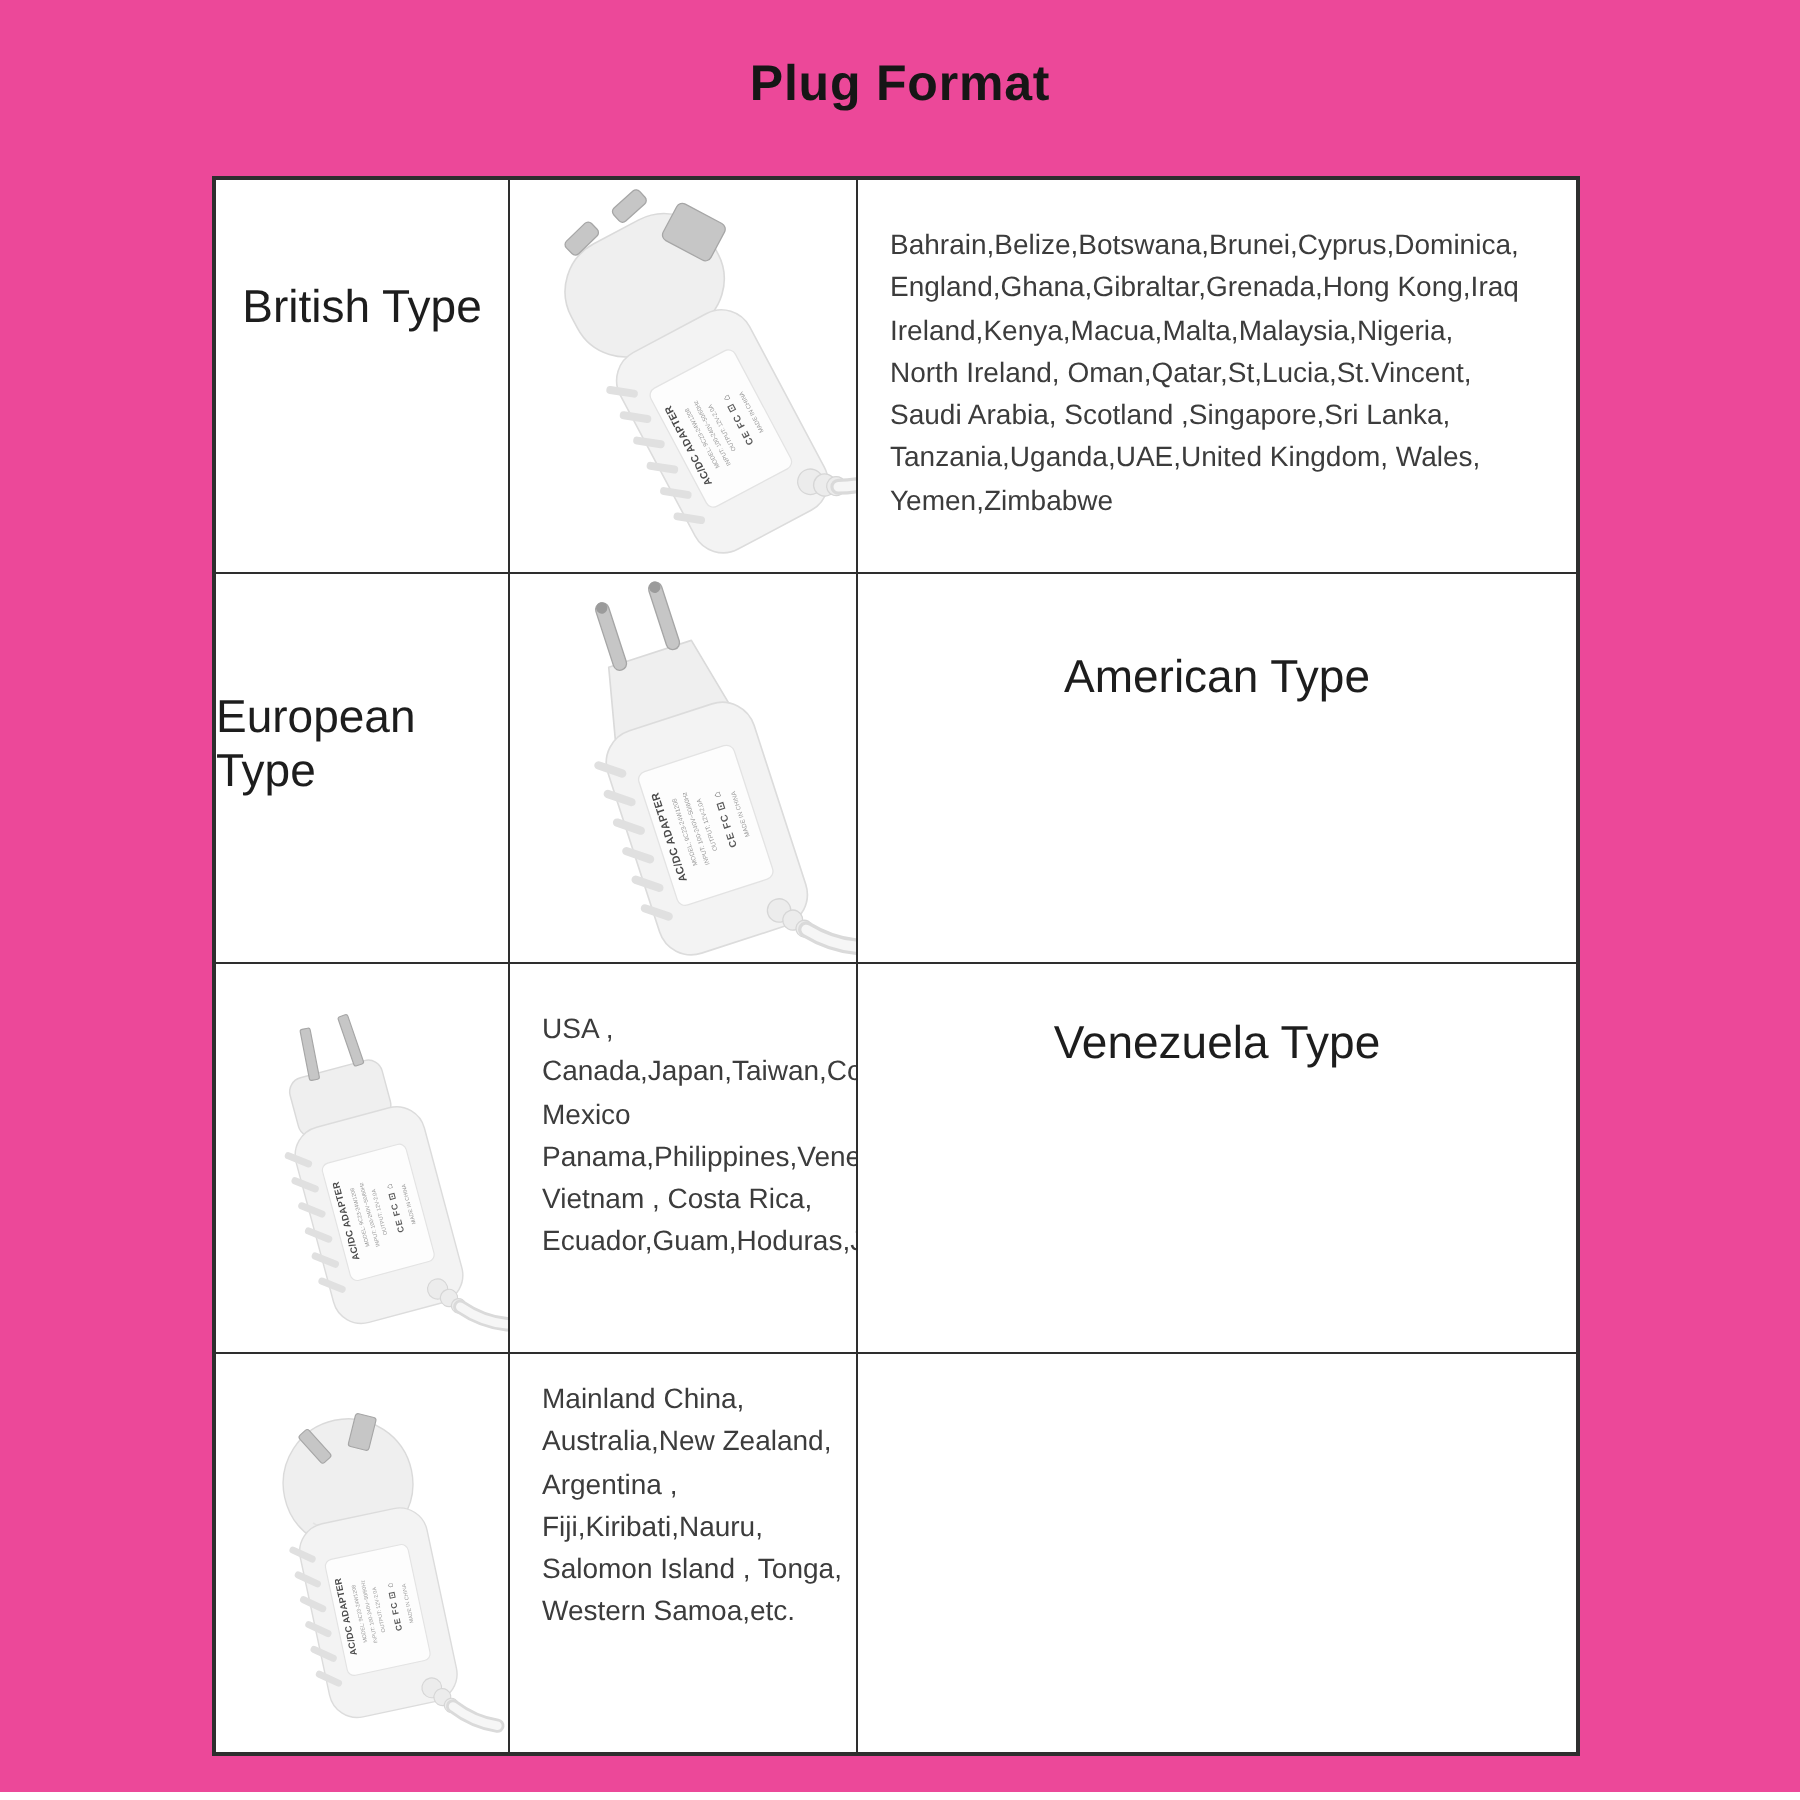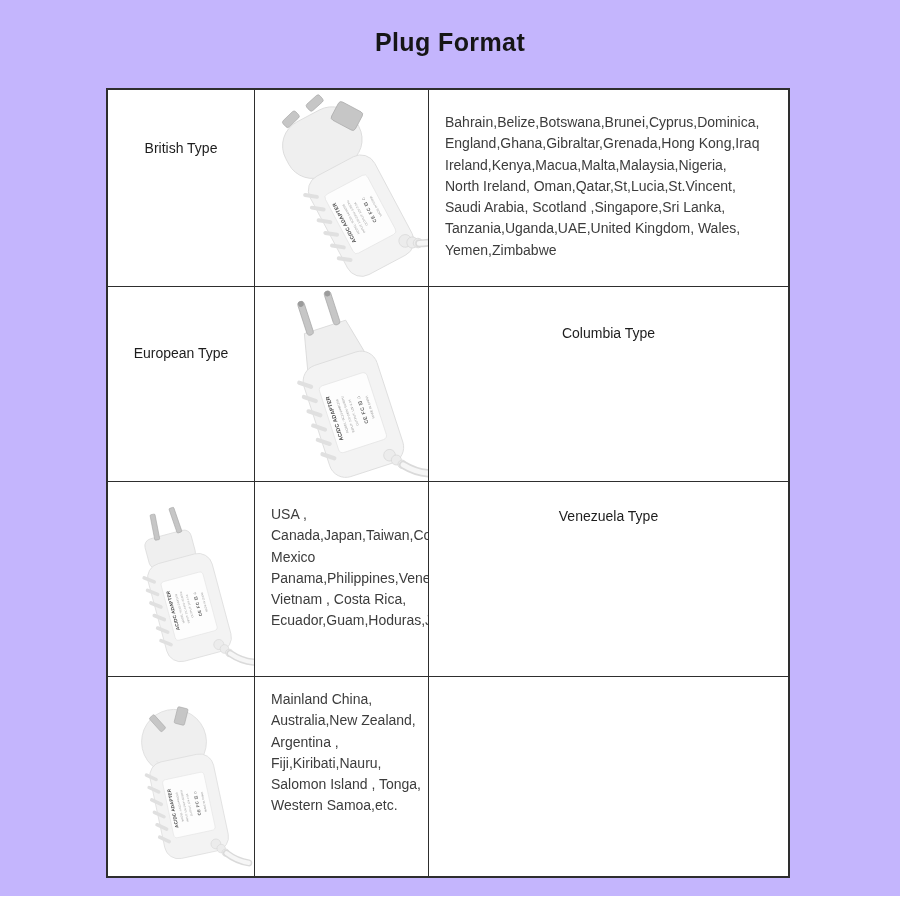--- a/index.html
+++ b/index.html
@@ -1,28 +1,28 @@
 <!DOCTYPE html>
 <html><head>
 <meta charset="utf-8">
 <style>
   html,body{margin:0;padding:0;background:#fff;}
-  .canvas{position:relative;width:900px;height:896px;background:#c4b5fd;overflow:hidden;
+  .canvas{position:relative;width:900px;height:896px;background:#ec4899;overflow:hidden;
           font-family:"Liberation Sans",sans-serif;}
   .page-title{position:absolute;top:28px;left:0;width:100%;text-align:center;
               font-size:25px;font-weight:700;color:#161616;letter-spacing:.4px;}
   .plug-table{position:absolute;left:106px;top:88px;width:684px;height:790px;
               display:grid;grid-template-columns:147px 174px 1fr;
               grid-template-rows:197px 195px 195px 1fr;
               border:2px solid #2e2e2e;box-sizing:border-box;background:#fff;}
   .cell{border-right:1.5px solid #2e2e2e;border-bottom:1.5px solid #2e2e2e;
         box-sizing:border-box;background:#fff;overflow:hidden;}
   .cell:nth-child(3n){border-right:none;}
   .cell:nth-child(n+10){border-bottom:none;}
-  .type-cell{display:flex;justify-content:center;font-size:14px;color:#1d1d1d;}
+  .type-cell{display:flex;justify-content:center;font-size:23px;color:#1d1d1d;}
   .tc1{padding-top:50px;} .tc2{padding-top:58px;} .tc3{padding-top:38px;} .tc4{padding-top:26px;}
   .img-cell{position:relative;}
   .img-cell svg{position:absolute;left:0;top:0;width:100%;height:100%;}
   .countries-cell{padding:0 4px 0 16px;font-size:14px;line-height:21.3px;color:#3c3c3c;
                   white-space:pre-line;letter-spacing:0;}
   .cc1{padding-top:22px;} .cc2{padding-top:30px;} .cc3{padding-top:22px;} .cc4{padding-top:12px;}
 
   
   .ad-body{fill:#f3f3f3;stroke:#dcdcdc;stroke-width:1;}
   .ad-head{fill:#efefef;stroke:#dadada;stroke-width:1;}
@@ -135,21 +135,21 @@
             <circle class="boot" cx="32" cy="118" r="6"></circle>
             <circle class="boot" cx="37" cy="125" r="5"></circle>
             <path class="cord-o" d="M38,126 Q50,140 66,146"></path>
             <path class="cord-i" d="M38,126 Q50,140 66,146"></path>
           </g>
         </g>
       </svg>
     </div>
 
     <div class="cell type-cell tc3">
-      <span>Columbia Type</span>
+      <span>American Type</span>
     </div>
     <div class="cell img-cell">
       <svg viewBox="0 0 174 195" aria-hidden="true">
         <g transform="translate(86,90) rotate(-15) scale(0.86)">
           <rect class="ad-head" x="-38" y="-56" width="66" height="42" rx="10"></rect>
           <g>
             <rect class="pin" x="-21" y="-88" width="7" height="36" rx="1.5" transform="rotate(4 -17 -70)"></rect>
             <rect class="pin" x="9" y="-90" width="7" height="36" rx="1.5" transform="rotate(-4 12 -72)"></rect>
           </g>
           <rect class="ad-body" x="-46" y="-20" width="92" height="140" rx="20"></rect>

